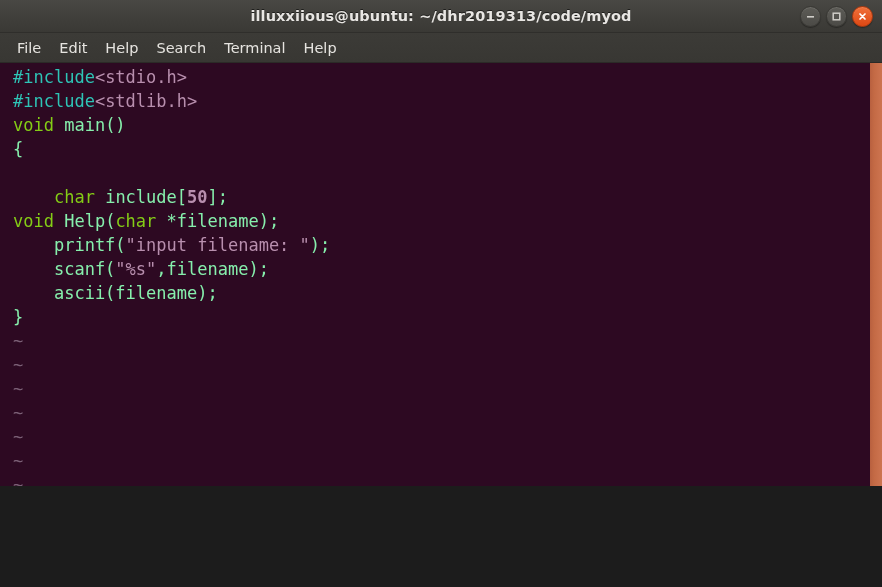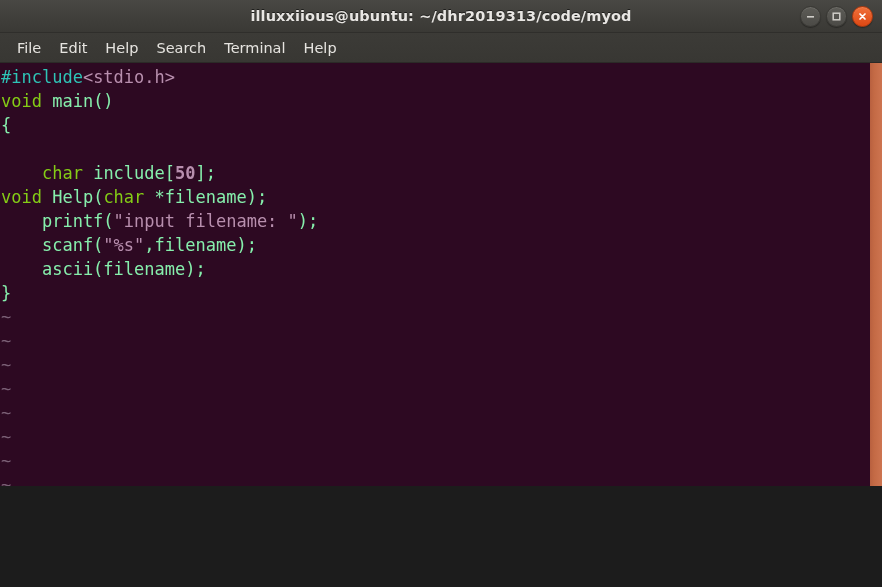--- a/index.html
+++ b/index.html
@@ -98,21 +98,21 @@
     bottom: 0;
     padding: 2px 0 0 0;
     box-sizing: border-box;
   }
   .line {
     height: 24px;
     line-height: 24px;
     font-size: 17px;
     white-space: pre;
     color: #ffffff;
-    padding-left: 1px;
+    padding-left: 13px;
   }
   .tilde {
     color: #7a5f75;
     font-size: 17px;
   }
 
   
   .c-pre  { color: #2ec4b6; }
   .c-kw   { color: #84cc16; }
   .c-str  { color: #b88fae; }
@@ -182,20 +182,21 @@
     <div class="menu-item">Edit</div>
     <div class="menu-item">Help</div>
     <div class="menu-item">Search</div>
     <div class="menu-item">Terminal</div>
     <div class="menu-item">Help</div>
   </div>
 
   <div class="term">
     <div class="screen" id="screen">
         <div class="line"><span class="c-pre">#include</span><span class="c-str">&lt;stdio.h&gt;</span></div>
+        <div class="line"><span class="c-pre">#include</span><span class="c-str">&lt;stdlib.h&gt;</span></div>
         <div class="line"><span class="c-kw">void</span><span class="c-txt"> main()</span></div>
         <div class="line"><span class="c-txt">{</span></div>
         <div class="line"><span class="c-txt"></span></div>
         <div class="line"><span class="c-txt">    </span><span class="c-kw">char</span><span class="c-txt"> include[</span><span class="c-num">50</span><span class="c-txt">];</span></div>
         <div class="line"><span class="c-kw">void</span><span class="c-txt"> Help(</span><span class="c-kw">char</span><span class="c-txt"> *filename);</span></div>
         <div class="line"><span class="c-txt">    printf(</span><span class="c-str">"input filename: "</span><span class="c-txt">);</span></div>
         <div class="line"><span class="c-txt">    scanf(</span><span class="c-str">"%s"</span><span class="c-txt">,filename);</span></div>
         <div class="line"><span class="c-txt">    ascii(filename);</span></div>
         <div class="line"><span class="c-txt">}</span></div>
         <div class="line tilde">~</div>

